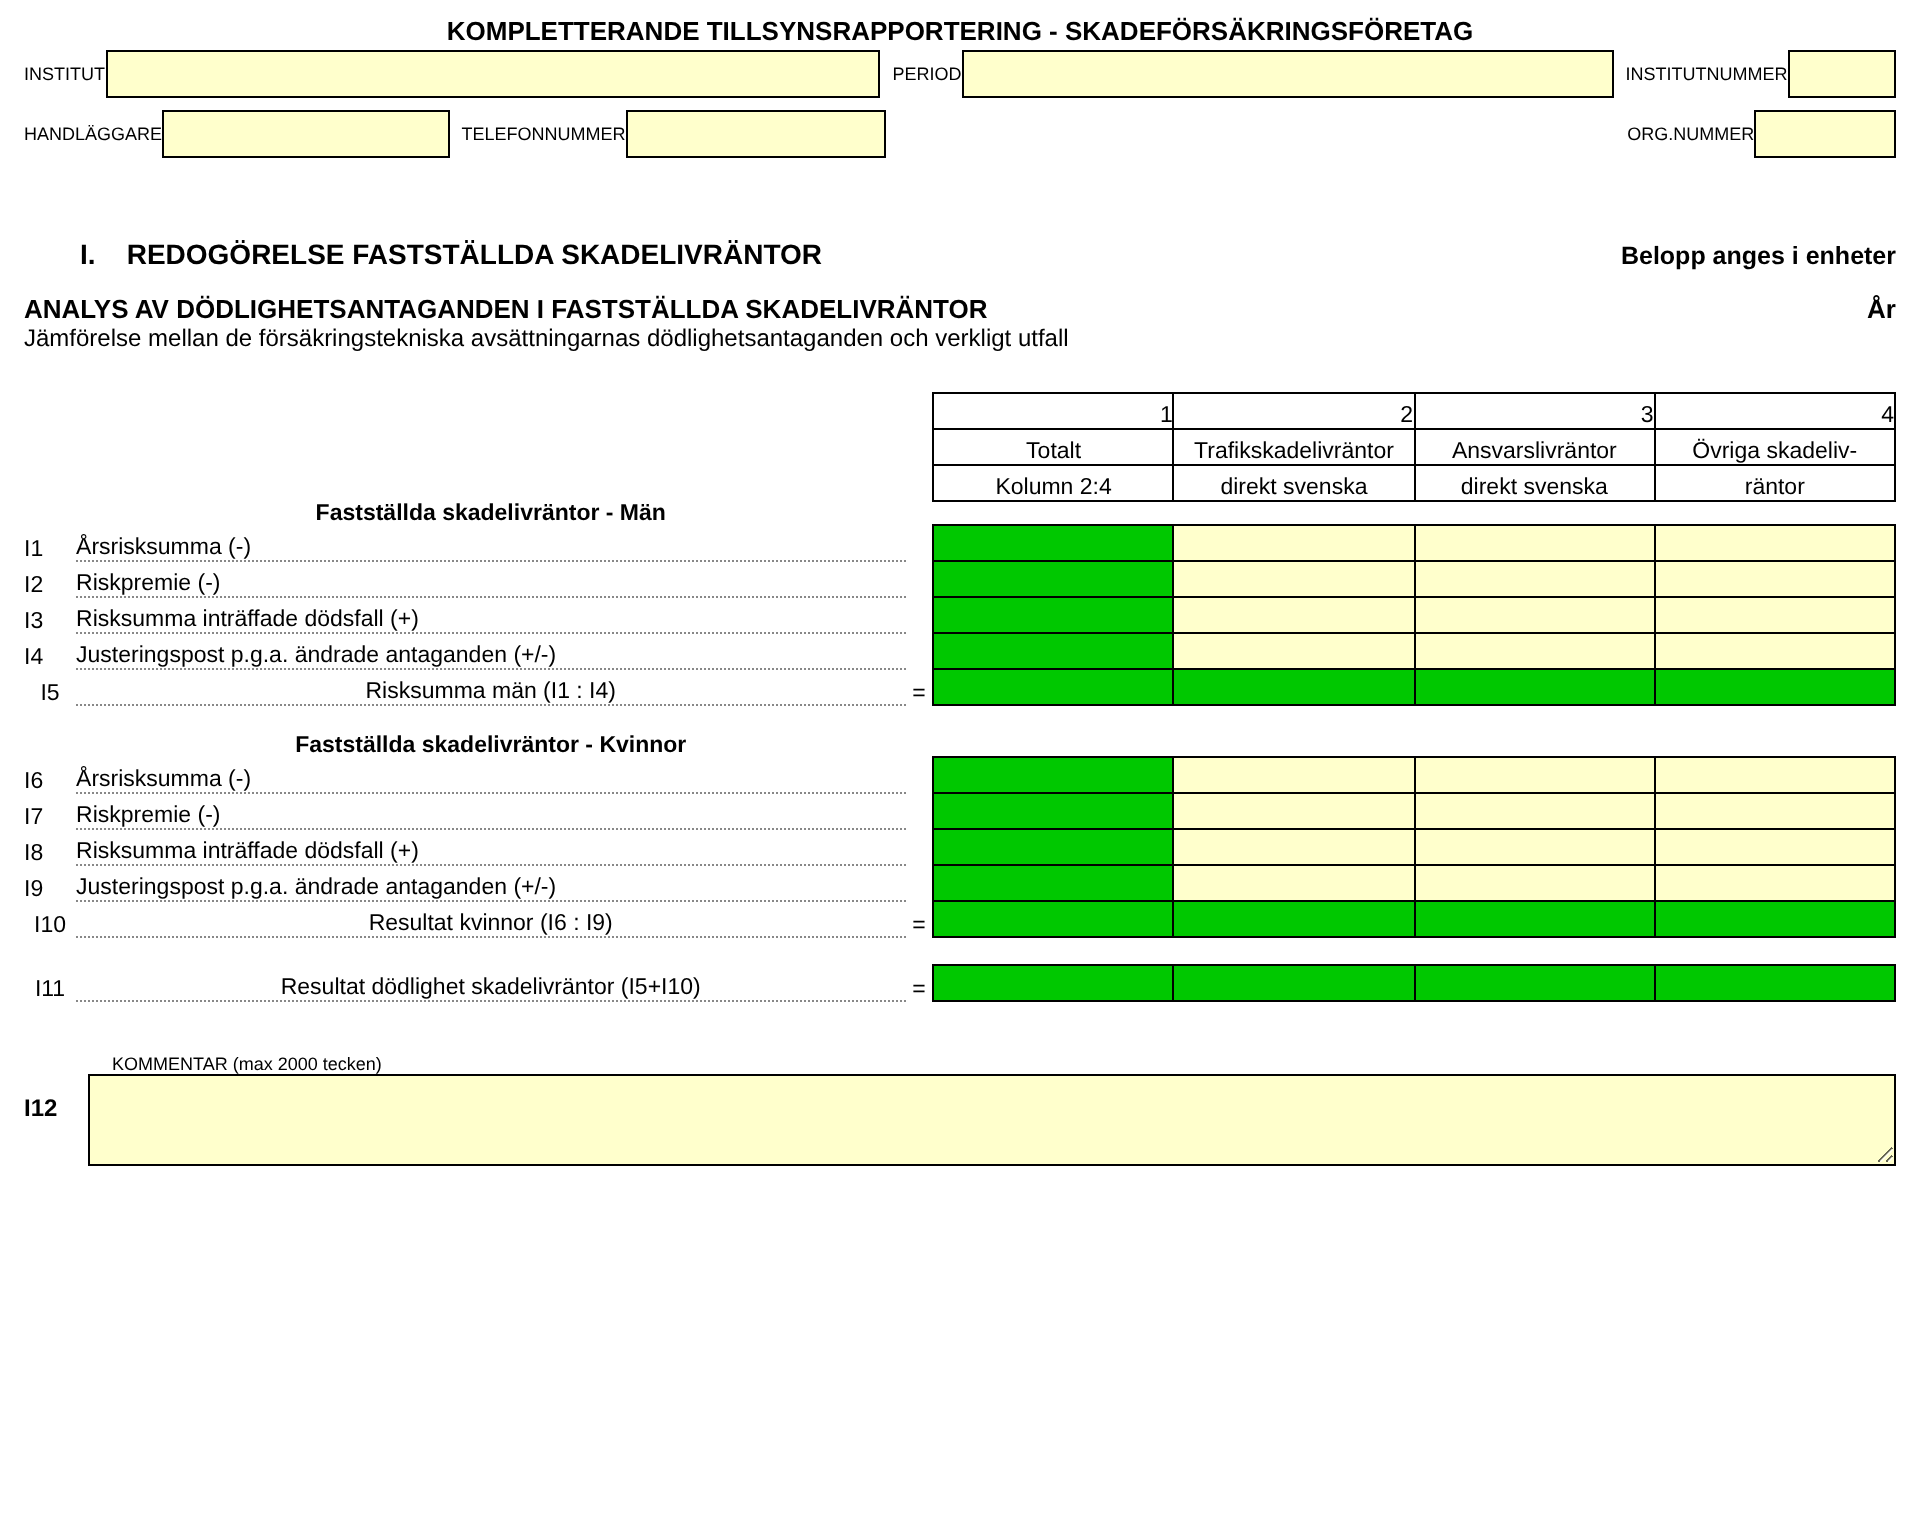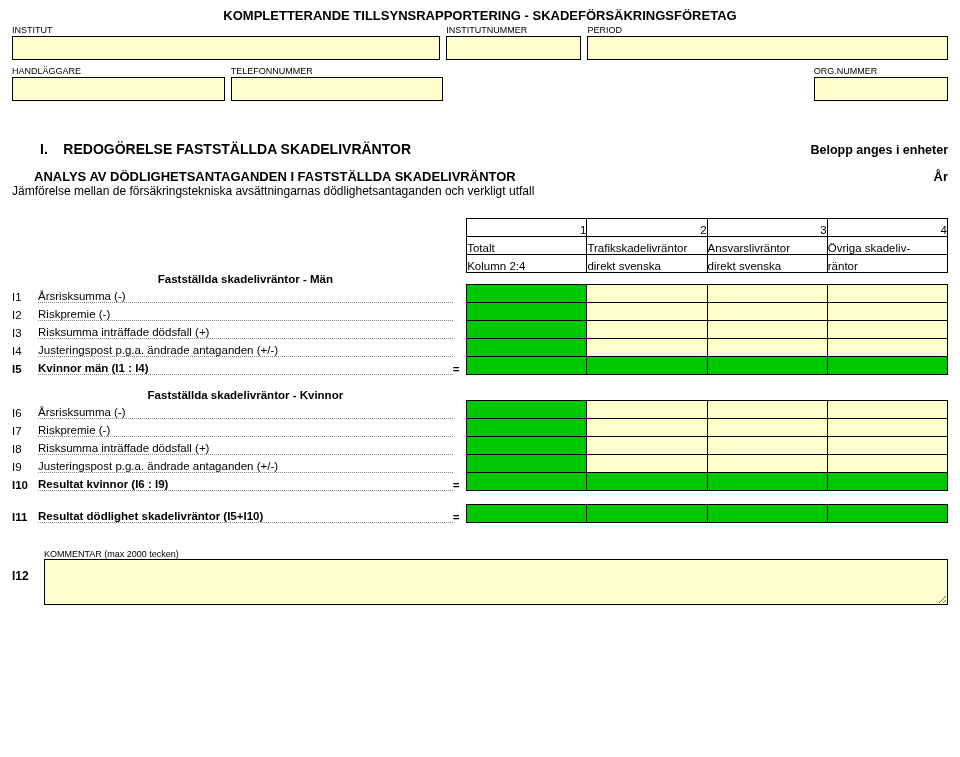--- a/index.html
+++ b/index.html
@@ -18,21 +18,22 @@
     text-align: center;
     margin-bottom: 2px;
   }
   .hdr-row {
     display: flex;
     gap: 6px;
     margin-bottom: 6px;
   }
   .hdr-block {
     display: flex;
-    flex-direction: column;
+    flex-direction: row;
+    align-items: center;
   }
   .hdr-label {
     font-size: 9px;
     font-weight: normal;
     margin-bottom: 1px;
   }
   .hdr-input {
     background: #ffffcc;
     border: 1px solid #000;
     height: 24px;
@@ -53,21 +54,20 @@
   }
   .section-note {
     font-weight: bold;
     font-size: 12.5px;
   }
   .sub-row {
     display: flex;
     justify-content: space-between;
     align-items: baseline;
     margin-top: 12px;
-    margin-left: 22px;
   }
   .sub-title {
     font-weight: bold;
     font-size: 13px;
   }
   .sub-year {
     font-weight: bold;
     font-size: 13px;
   }
   .desc {
@@ -91,21 +91,21 @@
   .col-data { width: 120px; }
   .colhead-num {
     border: 1px solid #000;
     text-align: right;
     padding: 2px 4px;
     font-size: 11px;
     height: 18px;
   }
   .colhead-txt {
     border: 1px solid #000;
-    text-align: left;
+    text-align: center;
     padding: 2px 4px;
     font-size: 11px;
     height: 18px;
     white-space: nowrap;
   }
   .cell-green {
     background: #00c800;
     border: 1px solid #000;
     height: 18px;
   }
@@ -118,21 +118,21 @@
     padding: 2px 0 2px 0;
     border-bottom: 1px dotted #888;
     height: 18px;
     overflow: hidden;
     white-space: nowrap;
   }
   .row-code {
     padding: 2px 0;
     height: 18px;
   }
-  .row-bold { font-weight: bold; }
+  .row-bold { font-weight: normal; text-align: center; }
   .group-title {
     font-weight: bold;
     padding-top: 6px;
     text-align: center;
   }
   .spacer-row td { height: 14px; }
   .kom-label {
     font-size: 9px;
     margin-top: 26px;
   }
@@ -157,26 +157,26 @@
 </head>
 <body>
 
 <div class="title">KOMPLETTERANDE TILLSYNSRAPPORTERING - SKADEFÖRSÄKRINGSFÖRETAG</div>
 
 <div class="hdr-row">
   <div class="hdr-block" style="flex:1.9">
     <div class="hdr-label">INSTITUT</div>
     <input class="hdr-input" value="" style="">
   </div>
+  <div class="hdr-block" style="flex:1.6">
+    <div class="hdr-label">PERIOD</div>
+    <input class="hdr-input" value="" style="">
+  </div>
   <div class="hdr-block" style="flex:0.6">
     <div class="hdr-label">INSTITUTNUMMER</div>
-    <input class="hdr-input" value="" style="">
-  </div>
-  <div class="hdr-block" style="flex:1.6">
-    <div class="hdr-label">PERIOD</div>
     <input class="hdr-input" value="" style="">
   </div>
 </div>
 
 <div class="hdr-row">
   <div class="hdr-block" style="flex:0.95">
     <div class="hdr-label">HANDLÄGGARE</div>
     <input class="hdr-input" value="" style="">
   </div>
   <div class="hdr-block" style="flex:0.95">
@@ -286,21 +286,21 @@
     <td class="row-code">I4</td>
     <td class="row-label">Justeringspost p.g.a. ändrade antaganden (+/-)</td>
     <td></td>
     <td class="cell-green"></td>
     <td class="cell-yellow"></td>
     <td class="cell-yellow"></td>
     <td class="cell-yellow"></td>
   </tr>
   <tr class="row-bold">
     <td class="row-code">I5</td>
-    <td class="row-label">Kvinnor män (I1 : I4)</td>
+    <td class="row-label">Risksumma män (I1 : I4)</td>
     <td>=</td>
     <td class="cell-green"></td>
     <td class="cell-green"></td>
     <td class="cell-green"></td>
     <td class="cell-green"></td>
   </tr>
 
   <tr class="spacer-row">
         <td colspan="7"></td>
       </tr>
@@ -370,17 +370,17 @@
     <td class="row-label">Resultat dödlighet skadelivräntor (I5+I10)</td>
     <td>=</td>
     <td class="cell-green"></td>
     <td class="cell-green"></td>
     <td class="cell-green"></td>
     <td class="cell-green"></td>
   </tr>
 </tbody>
   </table>
 
-<div class="kom-label" style="margin-left:32px">KOMMENTAR (max 2000 tecken)</div>
+<div class="kom-label" style="margin-left:44px">KOMMENTAR (max 2000 tecken)</div>
 <div class="kom-block">
   <div class="kom-code">I12</div>
   <textarea class="kom-box" style=""></textarea>
 </div>
 
 </body></html>

